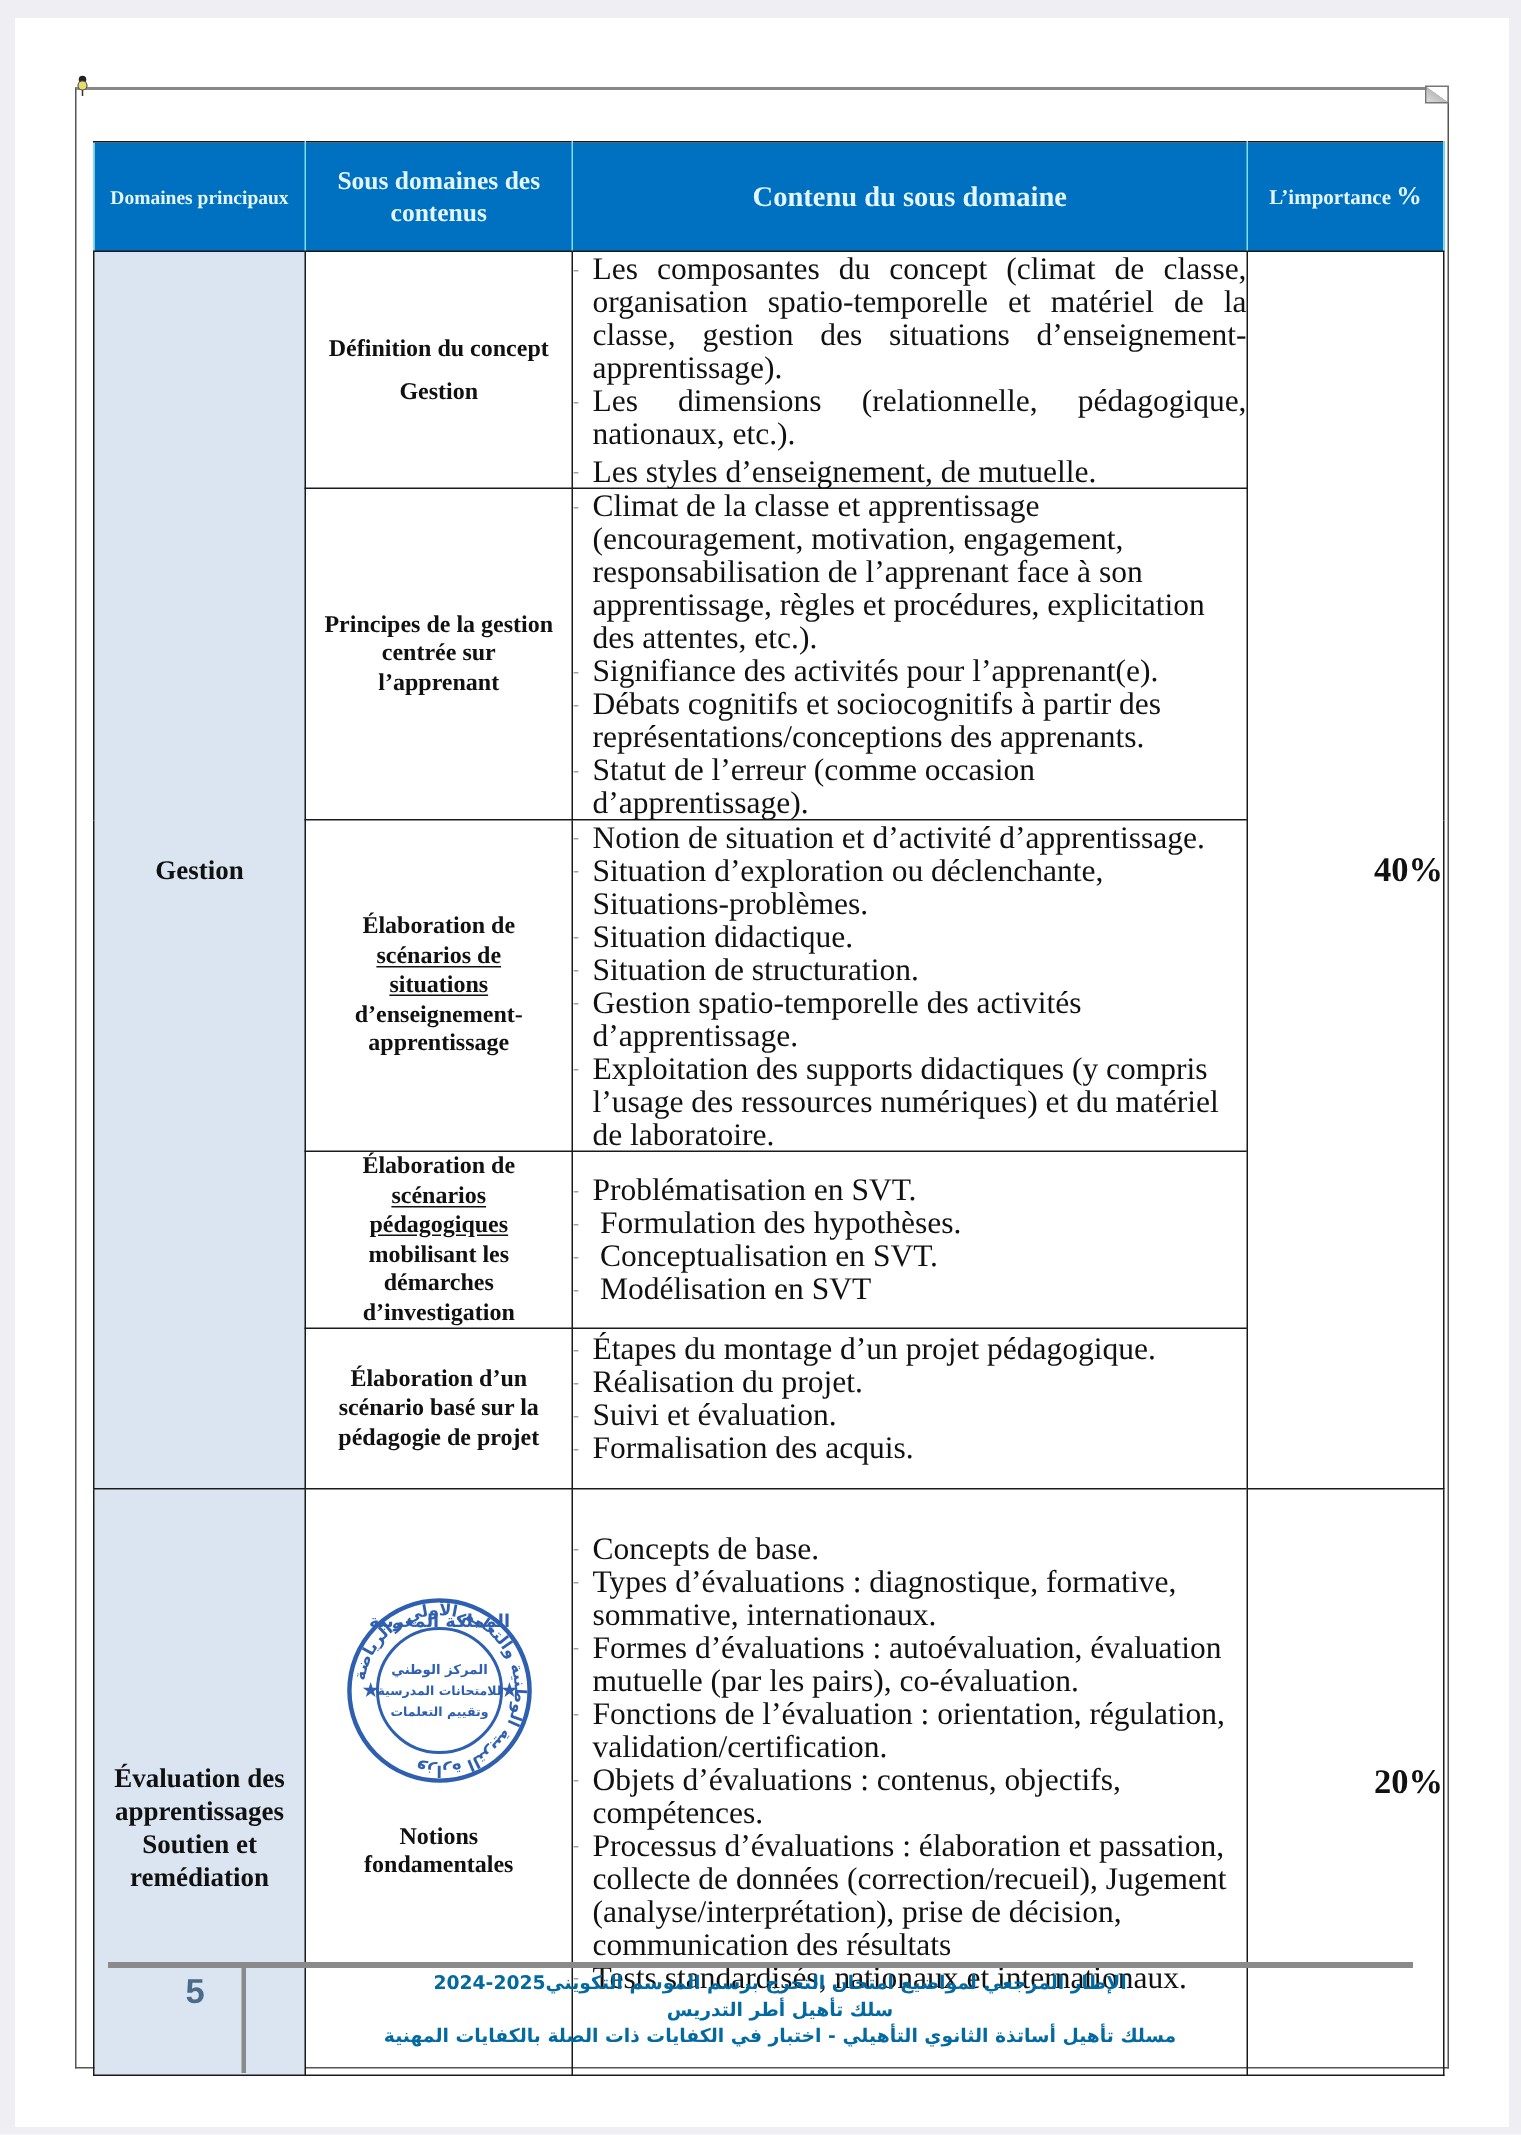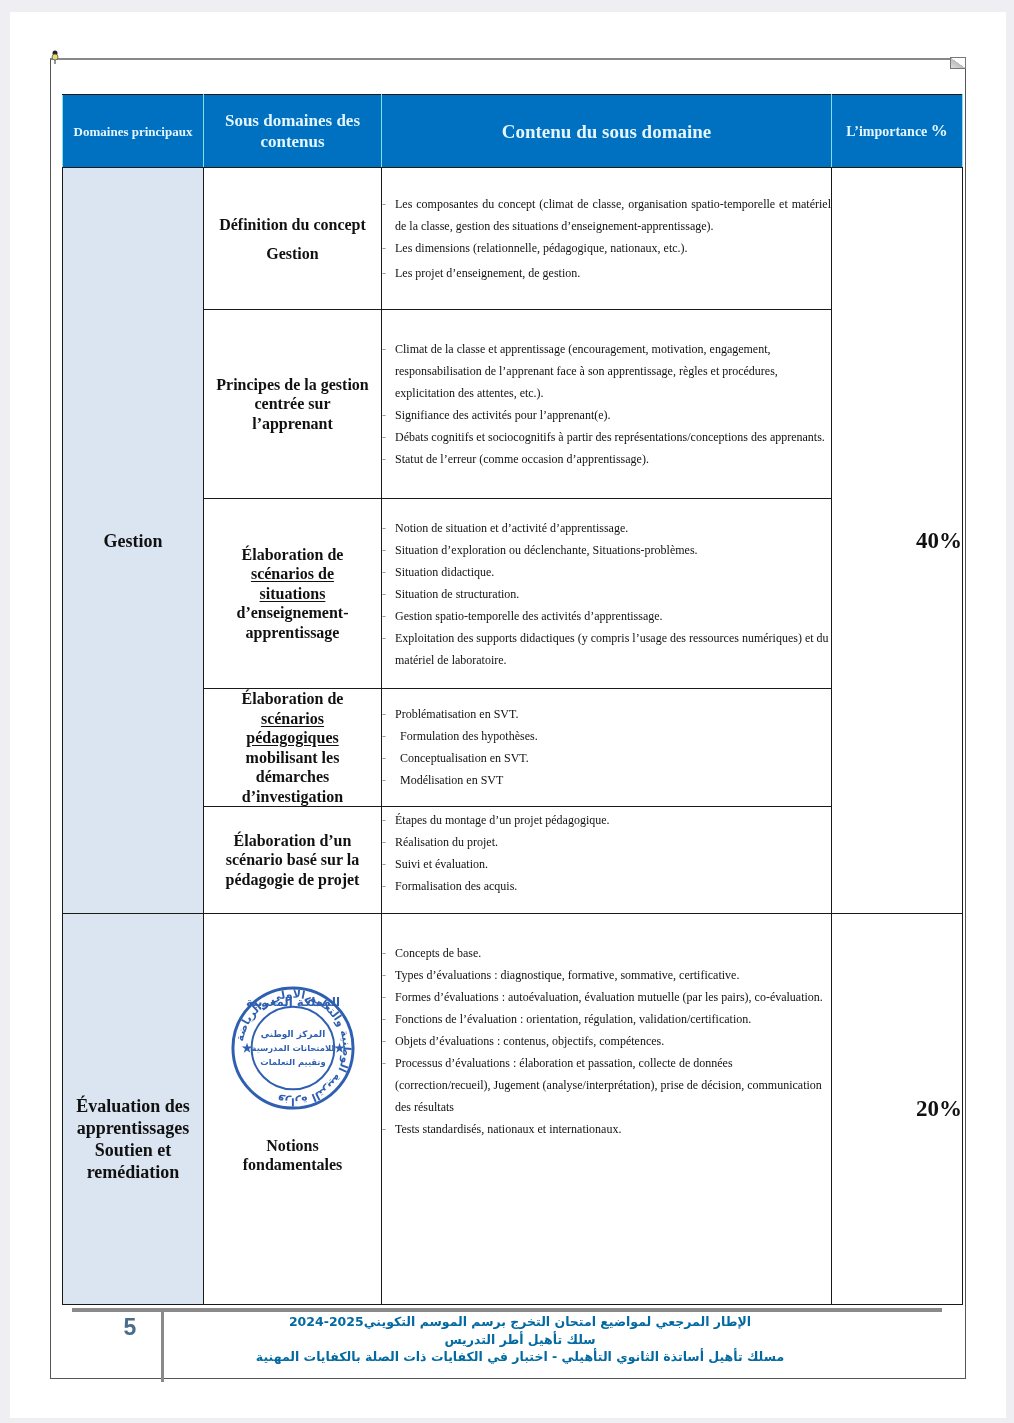--- a/index.html
+++ b/index.html
@@ -33,21 +33,21 @@
   th.h-dom { font-size:13px; }
   th.h-sous { font-size:17px; }
   th.h-cont { font-size:19px; }
   th.h-imp { font-size:14px; }
   th.h-imp .pct { font-size:17px; }
   td.dom {
     background:#dbe5f1; text-align:center; font-weight:bold; font-size:18px; line-height:22px;
   }
   td.sous { text-align:center; font-weight:bold; font-size:16px; line-height:19.5px; }
   td.sous u { text-decoration:underline; text-underline-offset:2px; }
-  td.cont { padding:8px 8px 8px 10px; font-size:12px; line-height:22px; }
+  td.cont { padding:8px 8px 8px 10px; font-size:21px; line-height:22px; }
   td.imp { text-align:right; font-weight:bold; font-size:23px; }
   ul.bl { list-style:none; margin:0; padding:0; }
   ul.bl li { position:relative; padding-left:13px; text-align:left; }
   ul.bl.just li { text-align:justify; }
   ul.bl li::before { content:"-"; position:absolute; left:0; top:0; color:#999; font-size:12px; }
   ul.bl li.indent { padding-left:18px; }
   .seal-wrap { display:flex; flex-direction:column; align-items:center; }
   .seal { width:128px; height:128px; margin-top:-60px; margin-bottom:24px; }
   .footer-line {
     position:absolute; left:72px; top:1308px; width:870px; height:4px; background:#8a8a8a;
@@ -99,21 +99,21 @@
       <td class="sous">
         <div style="line-height:29px">
           <span>Définition du concept</span><br>
           <span>Gestion</span>
         </div>
       </td>
       <td class="cont">
         <ul class="bl just">
           <li>Les composantes du concept (climat de classe, organisation spatio-temporelle et matériel de la classe, gestion des situations d’enseignement-apprentissage).</li>
           <li>Les dimensions (relationnelle, pédagogique, nationaux, etc.).</li>
-          <li style="margin-top:3px">Les projet d’enseignement, de gestion.</li>
+          <li style="margin-top:3px">Les styles d’enseignement, de mutuelle.</li>
         </ul>
       </td>
       <td class="imp" rowspan="5">40%</td>
     </tr>
 
     <tr style="height:189px">
       <td class="sous">
         <span>Principes de la gestion</span><br>
         <span>centrée sur</span><br>
         <span>l’apprenant</span>
@@ -210,21 +210,21 @@
           </svg>
           <div>
             <span>Notions</span><br>
             <span>fondamentales</span>
           </div>
         </div>
       </td>
       <td class="cont" style="vertical-align:top;padding-top:28px">
         <ul class="bl">
           <li>Concepts de base.</li>
-          <li>Types d’évaluations : diagnostique, formative, sommative, certificative.</li>
+          <li>Types d’évaluations : diagnostique, formative, sommative, internationaux.</li>
           <li>Formes d’évaluations : autoévaluation, évaluation mutuelle (par les pairs), co-évaluation.</li>
           <li>Fonctions de l’évaluation : orientation, régulation, validation/certification.</li>
           <li>Objets d’évaluations : contenus, objectifs, compétences.</li>
           <li>Processus d’évaluations : élaboration et passation, collecte de données (correction/recueil), Jugement (analyse/interprétation), prise de décision, communication des résultats</li>
           <li>Tests standardisés, nationaux et internationaux.</li>
         </ul>
       </td>
       <td class="imp">20%</td>
     </tr>
   </tbody>

